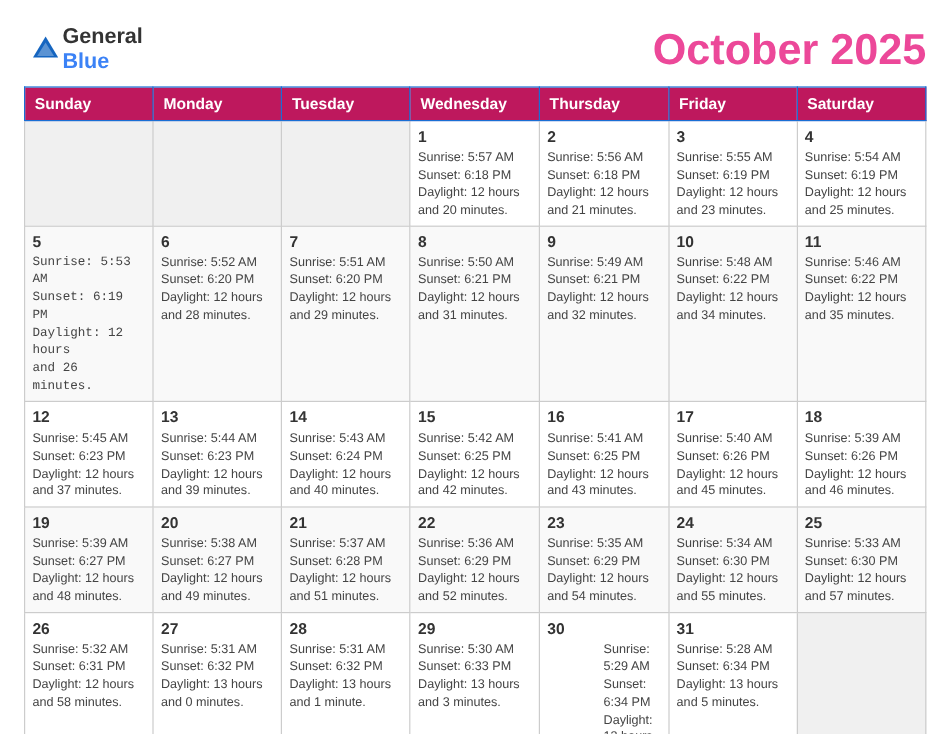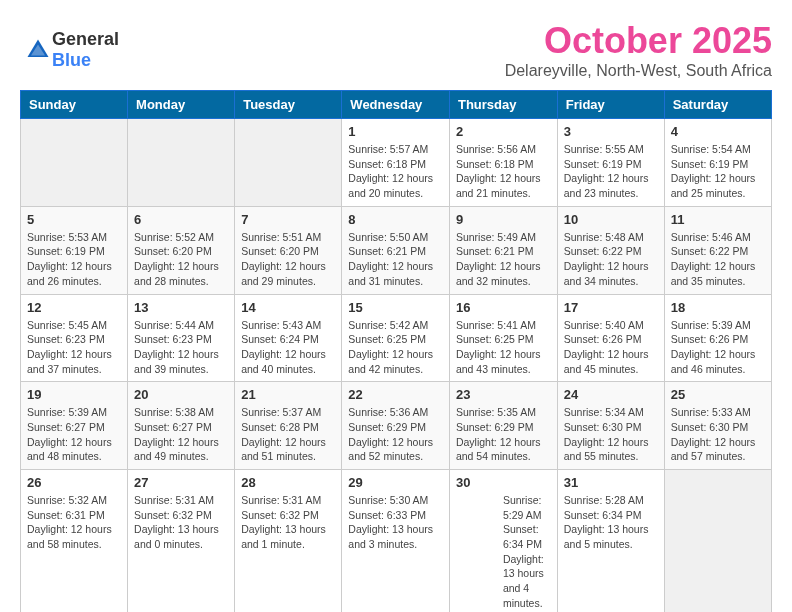--- a/index.html
+++ b/index.html
@@ -36,21 +36,21 @@
     .subtitle {
       font-size: 16px;
       color: #555;
     }
     .calendar {
       width: 100%;
       border-collapse: collapse;
       border: 1px solid #ccc;
     }
     .calendar th {
-      background-color: #0369a1;
+      background-color: #be185d;
       color: #fff;
       text-align: left;
       padding: 6px 8px;
       font-size: 13px;
       border: 1px solid #1a6fd4;
     }
     .calendar td {
       vertical-align: top;
       padding: 5px 6px;
       border: 1px solid #ccc;
@@ -86,21 +86,20 @@
       <polygon points="20,5 35,30 5,30" fill="#1565c0"></polygon>
       <polygon points="20,12 30,28 10,28" fill="#fff" opacity="0.3"></polygon>
     </svg>
     <div>
       <span style="font-size:18px;font-weight:bold;color:#333;">General</span><br>
       <span style="font-size:18px;font-weight:bold;color:#3b82f6;">Blue</span>
     </div>
   </div>
   <div class="title-area">
     <div class="month-title">October 2025</div>
-    <div class="subtitle">Delareyville, North-West, South Africa</div>
   </div>
 </div>
 
 <table class="calendar">
   <thead>
     <tr id="weekday-header">
     <th>Sunday</th>
         <th>Monday</th>
         <th>Tuesday</th>
         <th>Wednesday</th>
@@ -139,21 +138,21 @@
           <div class="day-number">4</div>
           <div class="day-info" style="white-space: pre-line;">Sunrise: 5:54 AM
 Sunset: 6:19 PM
 Daylight: 12 hours
 and 25 minutes.</div>
         </td>
       </tr>
       <tr>
         <td>
           <div class="day-number">5</div>
-          <div class="day-info" style="white-space: pre-line;">Sunrise: 5:53 AM
+          <div class="day-info" style="white-space: pre-line; font-family: Liberation Mono, monospace;">Sunrise: 5:53 AM
 Sunset: 6:19 PM
 Daylight: 12 hours
 and 26 minutes.</div>
         </td>
         <td>
           <div class="day-number">6</div>
           <div class="day-info" style="white-space: pre-line;">Sunrise: 5:52 AM
 Sunset: 6:20 PM
 Daylight: 12 hours
 and 28 minutes.</div>

